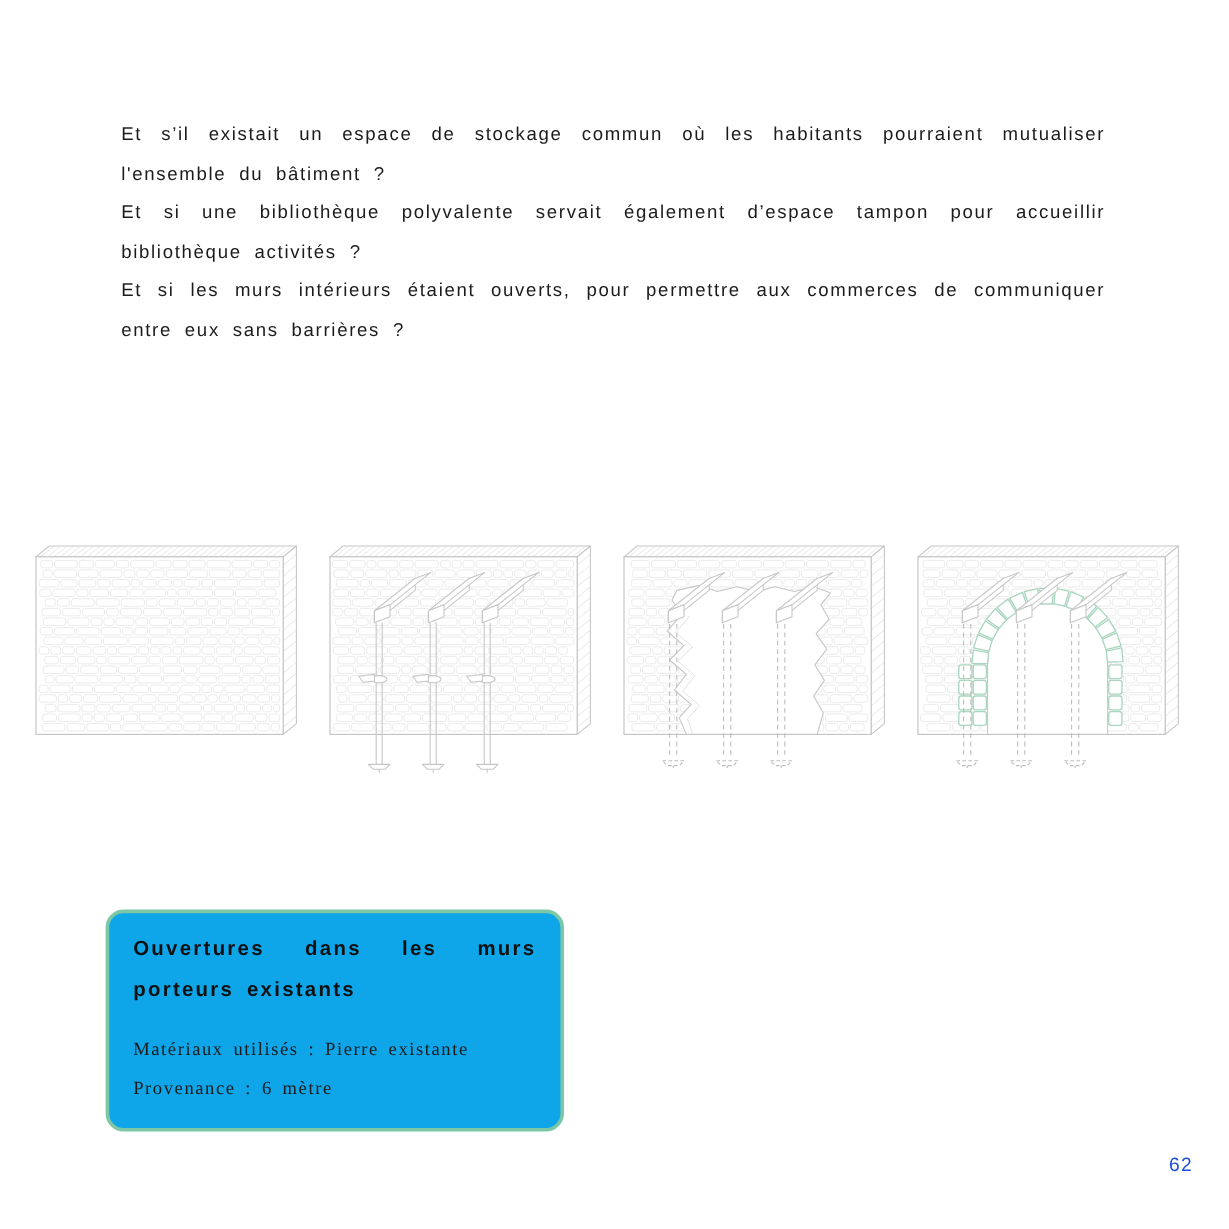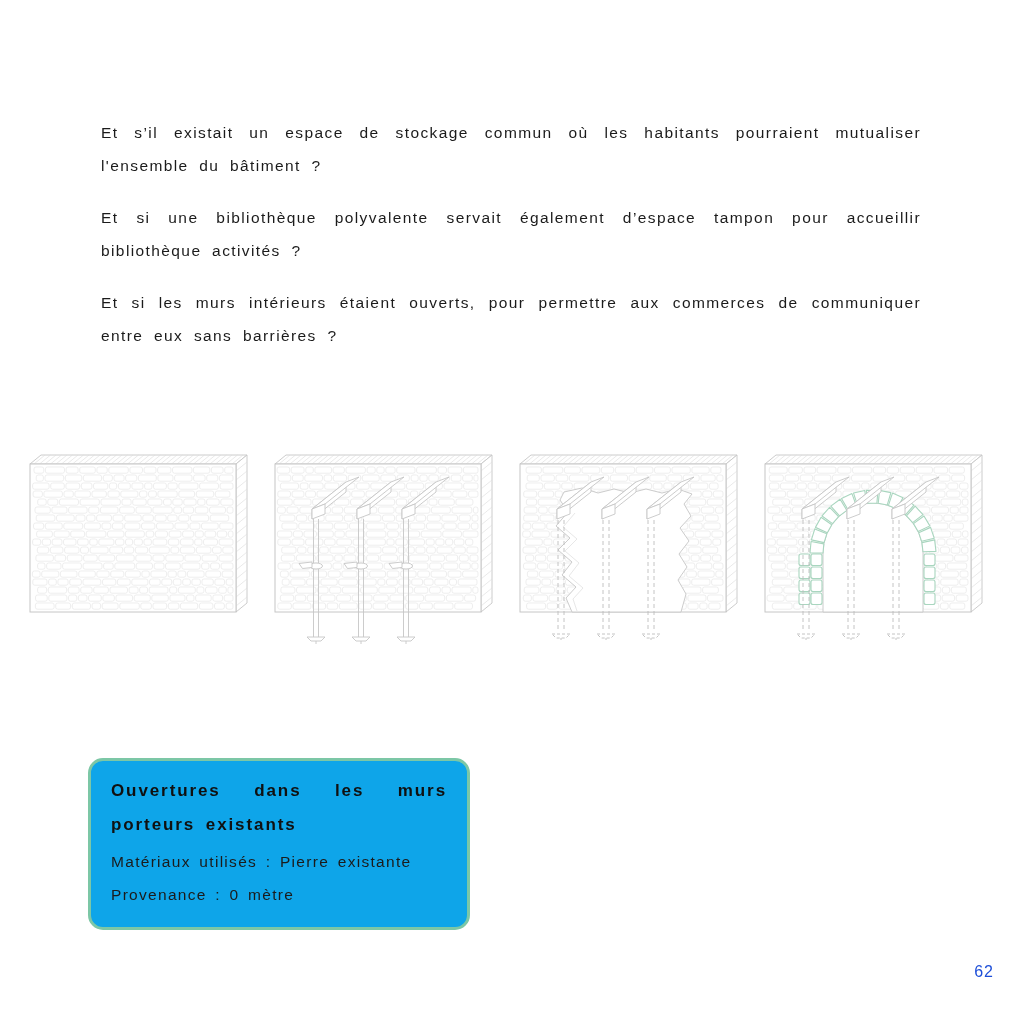--- a/index.html
+++ b/index.html
@@ -5,37 +5,37 @@
   html,body{margin:0;padding:0;}
   body{
     position:relative;width:1024px;height:1024px;background:#ffffff;
     font-family:"Liberation Sans",sans-serif;color:#141414;overflow:hidden;
   }
   .intro{position:absolute;left:101px;top:97px;width:820px;}
   .intro .line{
     white-space:nowrap;line-height:32.6px;font-size:15.5px;
     letter-spacing:1.4px;word-spacing:5px;color:#1b1b1b;
   }
-  .intro .line.full{text-align:justify;text-align-last:justify;margin-top:20px;}
+  .intro .line.full{text-align:justify;text-align-last:justify;}
   .diagrams{position:absolute;left:26px;top:448px;display:flex;gap:7px;}
   .diagrams svg{display:block;}
   .callout{
     position:absolute;left:88px;top:758px;width:382px;box-sizing:border-box;
     border:3px solid #7cc7a6;border-radius:15px;padding:13px 20px 16px 20px;background:#0ea5e9;
   }
   .c-title{
     font-weight:bold;font-size:17px;letter-spacing:1.9px;word-spacing:4px;
     line-height:34px;white-space:nowrap;color:#101010;
   }
   .c-title.full{text-align:justify;text-align-last:justify;}
   .c-detail{
     font-size:15.5px;letter-spacing:1.3px;word-spacing:3px;line-height:33px;
     white-space:nowrap;color:#1b1b1b;
   }
-  .c-details{margin-top:3px;}
+  .c-details{margin-top:16px;font-family:Liberation Serif, serif;}
   .pagenum{
     position:absolute;top:963px;right:30px;font-family:Liberation Sans, sans-serif;
     font-size:16px;color:#1d4ed8;letter-spacing:1px;
   }
 </style>
 </head>
 <body>
 
 <div class="intro">
   <div class="line full">Et s’il existait un espace de stockage commun où les habitants pourraient mutualiser</div>
@@ -1342,17 +1342,17 @@
       <path d="M126,186 L144,186 L140,190 L130,190 Z" fill="none" stroke="#bdbdbd" stroke-width="0.9" stroke-linejoin="round" stroke-dasharray="3 2"></path>
       <line x1="135" y1="190" x2="135" y2="194" stroke="#bdbdbd" stroke-width="0.9" stroke-dasharray="2 2"></line>
     </svg>
 </div>
 
 <div class="callout" style="border-color: rgb(124, 199, 166);">
   <div class="c-title full">Ouvertures dans les murs</div>
   <div class="c-title">porteurs existants</div>
   <div class="c-details">
     <div class="c-detail">Matériaux utilisés : Pierre existante</div>
-    <div class="c-detail">Provenance : 0 mètre</div>
+    <div class="c-detail">Provenance : 6 mètre</div>
   </div>
 </div>
 
 <div class="pagenum">62</div>
 
 </body></html>

